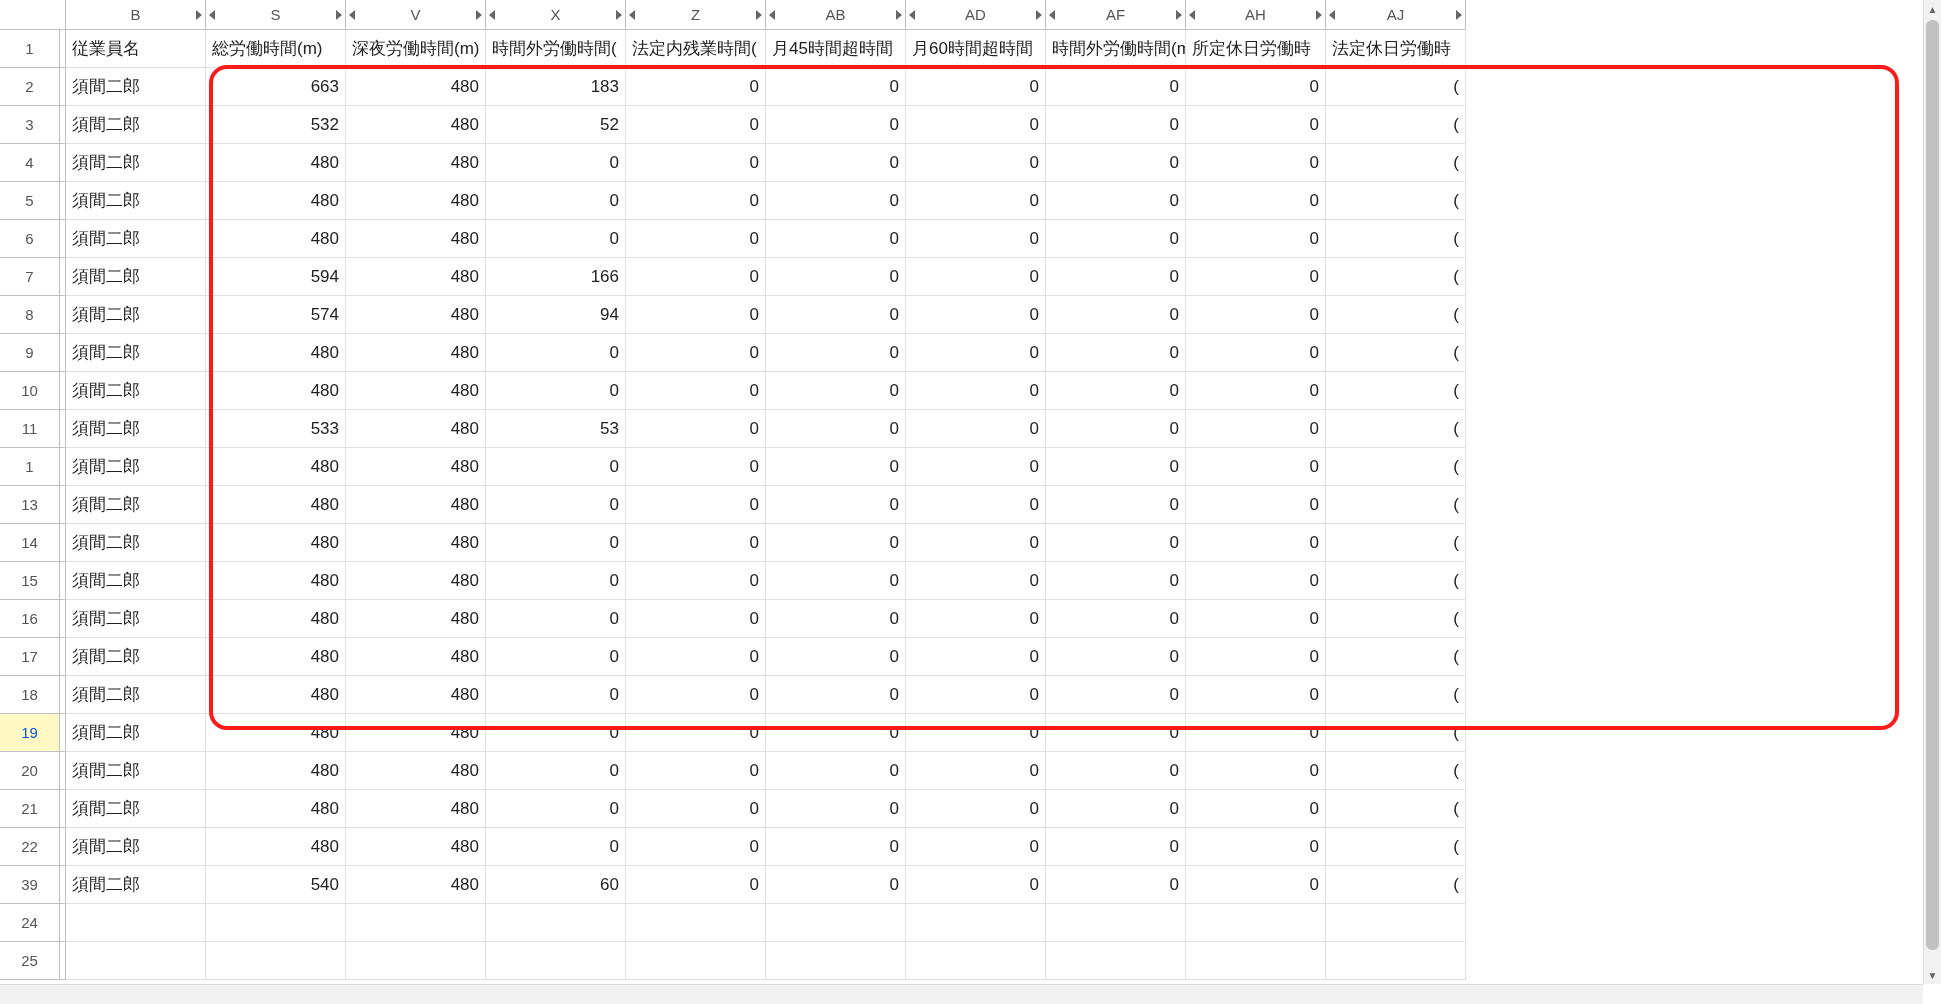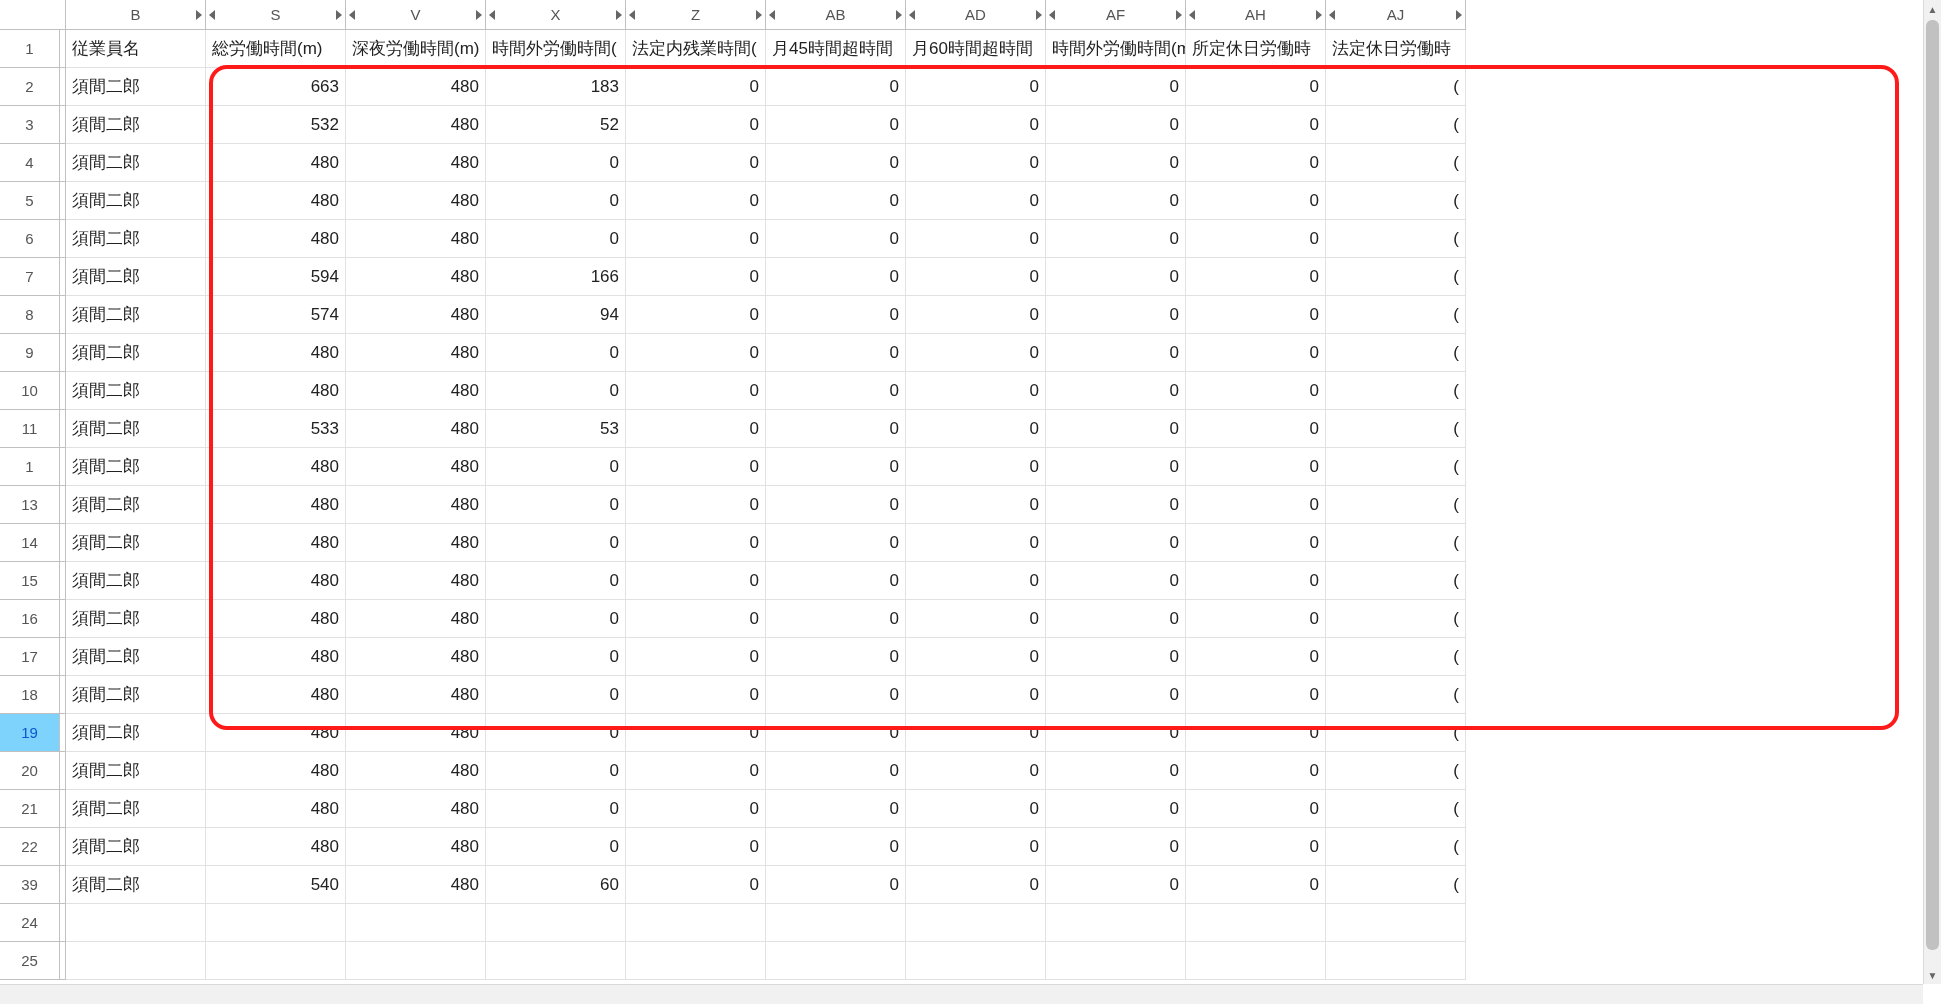--- a/index.html
+++ b/index.html
@@ -57,21 +57,21 @@
     border-right: 1px solid #c0c0c0;
     border-bottom: 1px solid #c0c0c0;
     display: flex;
     align-items: center;
     justify-content: center;
     font-size: 15px;
     color: #555;
     user-select: none;
   }
   .rowhdr.sel {
-    background: #7dd3fc;
+    background: #fef9c3;
     color: #0b57d0;
     font-weight: 500;
     text-align: center;
   }
   .rowgutter {
     grid-column: 2;
     background: #fff;
     border-right: 1px solid #c0c0c0;
     border-bottom: 1px solid #c0c0c0;
   }

